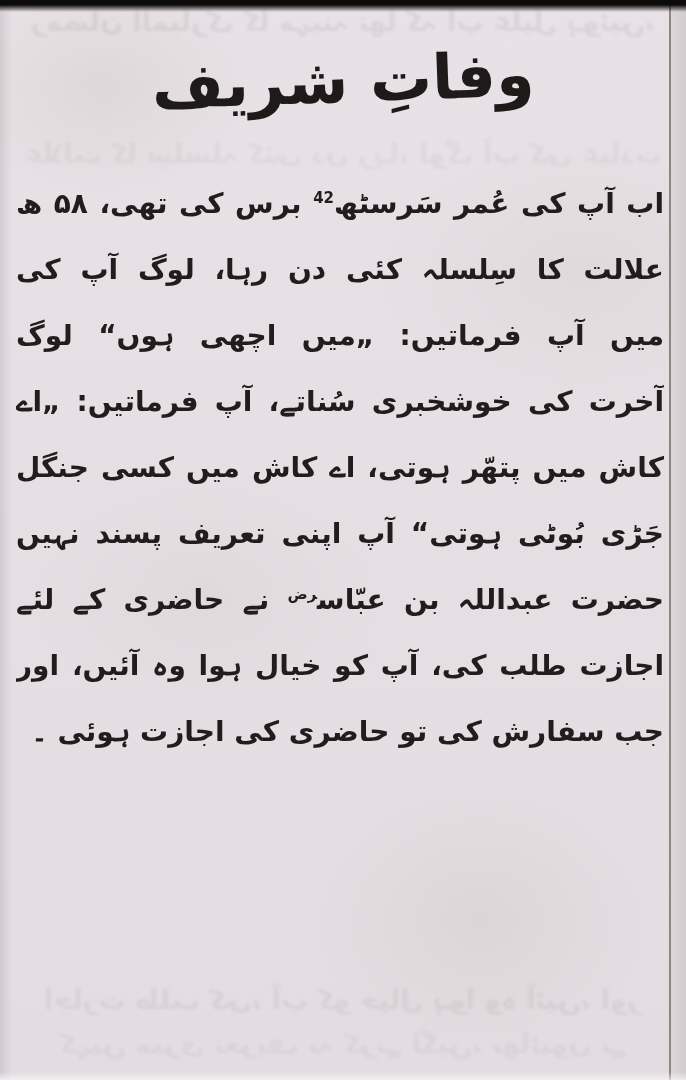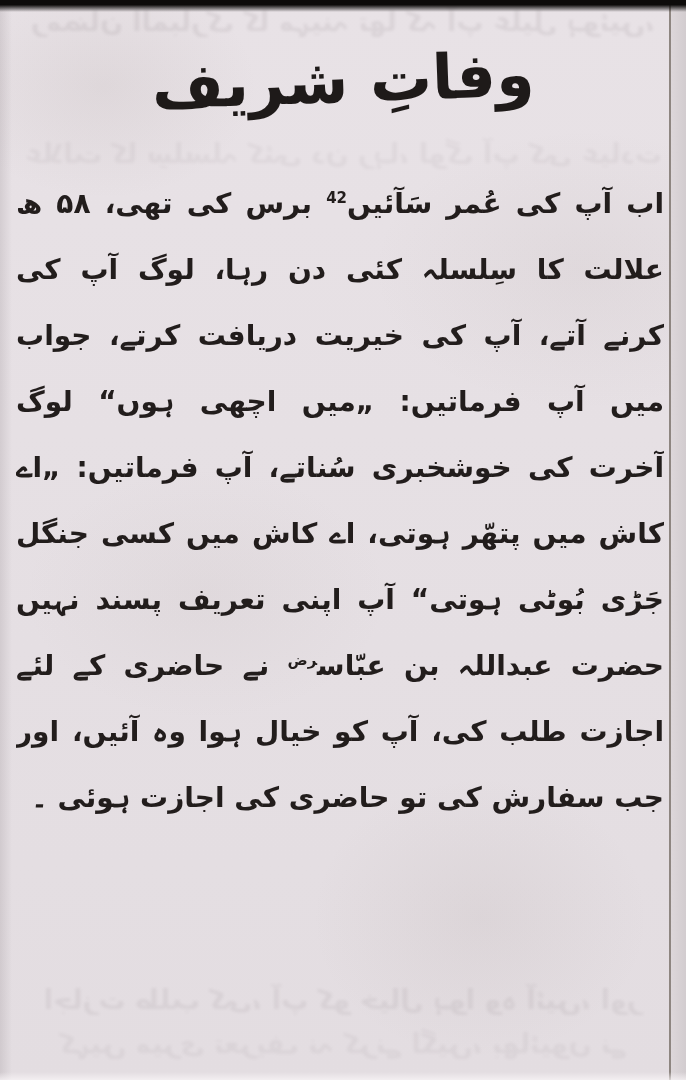--- a/index.html
+++ b/index.html
@@ -78,23 +78,22 @@
     </div>
 
   <div class="top-edge"></div>
   <div class="right-edge"></div>
   <div class="left-shade"></div>
   <div class="bottom-shade"></div>
 
   <div class="title">وفاتِ شریف</div>
 
   <div class="body-text">
-      <p class="line"><span>اب آپ کی عُمر سَآئیں</span><sup>42</sup><span> برس کی تھی، ۵۸ ھ تھی،</span></p>
+      <p class="line"><span>اب آپ کی عُمر سَرسٹھ</span><sup>42</sup><span> برس کی تھی، ۵۸ ھ تھی،</span></p>
       <p class="line"><span>علالت کا سِلسلہ کئی دن رہا، لوگ آپ کی عیادت</span></p>
-      <p class="line"><span>کرنے آتے، آپ کی خیریت دریافت کرتے، جواب</span></p>
       <p class="line"><span>میں آپ فرماتیں: „میں اچھی ہوں“ لوگ</span></p>
       <p class="line"><span>آخرت کی خوشخبری سُناتے، آپ فرماتیں: „اے</span></p>
       <p class="line"><span>کاش میں پتھّر ہوتی، اے کاش میں کسی جنگل کی</span></p>
       <p class="line"><span>جَڑی بُوٹی ہوتی“ آپ اپنی تعریف پسند نہیں فرماتیں،</span></p>
       <p class="line"><span>حضرت عبداللہ بن عبّاس</span><sup>رض</sup><span> نے حاضری کے لئے</span></p>
       <p class="line"><span>اجازت طلب کی، آپ کو خیال ہوا وہ آئیں، اور</span></p>
       <p class="line no-justify"><span>جب سفارش کی تو حاضری کی اجازت ہوئی ۔</span></p>
     </div>
 </div>
 

